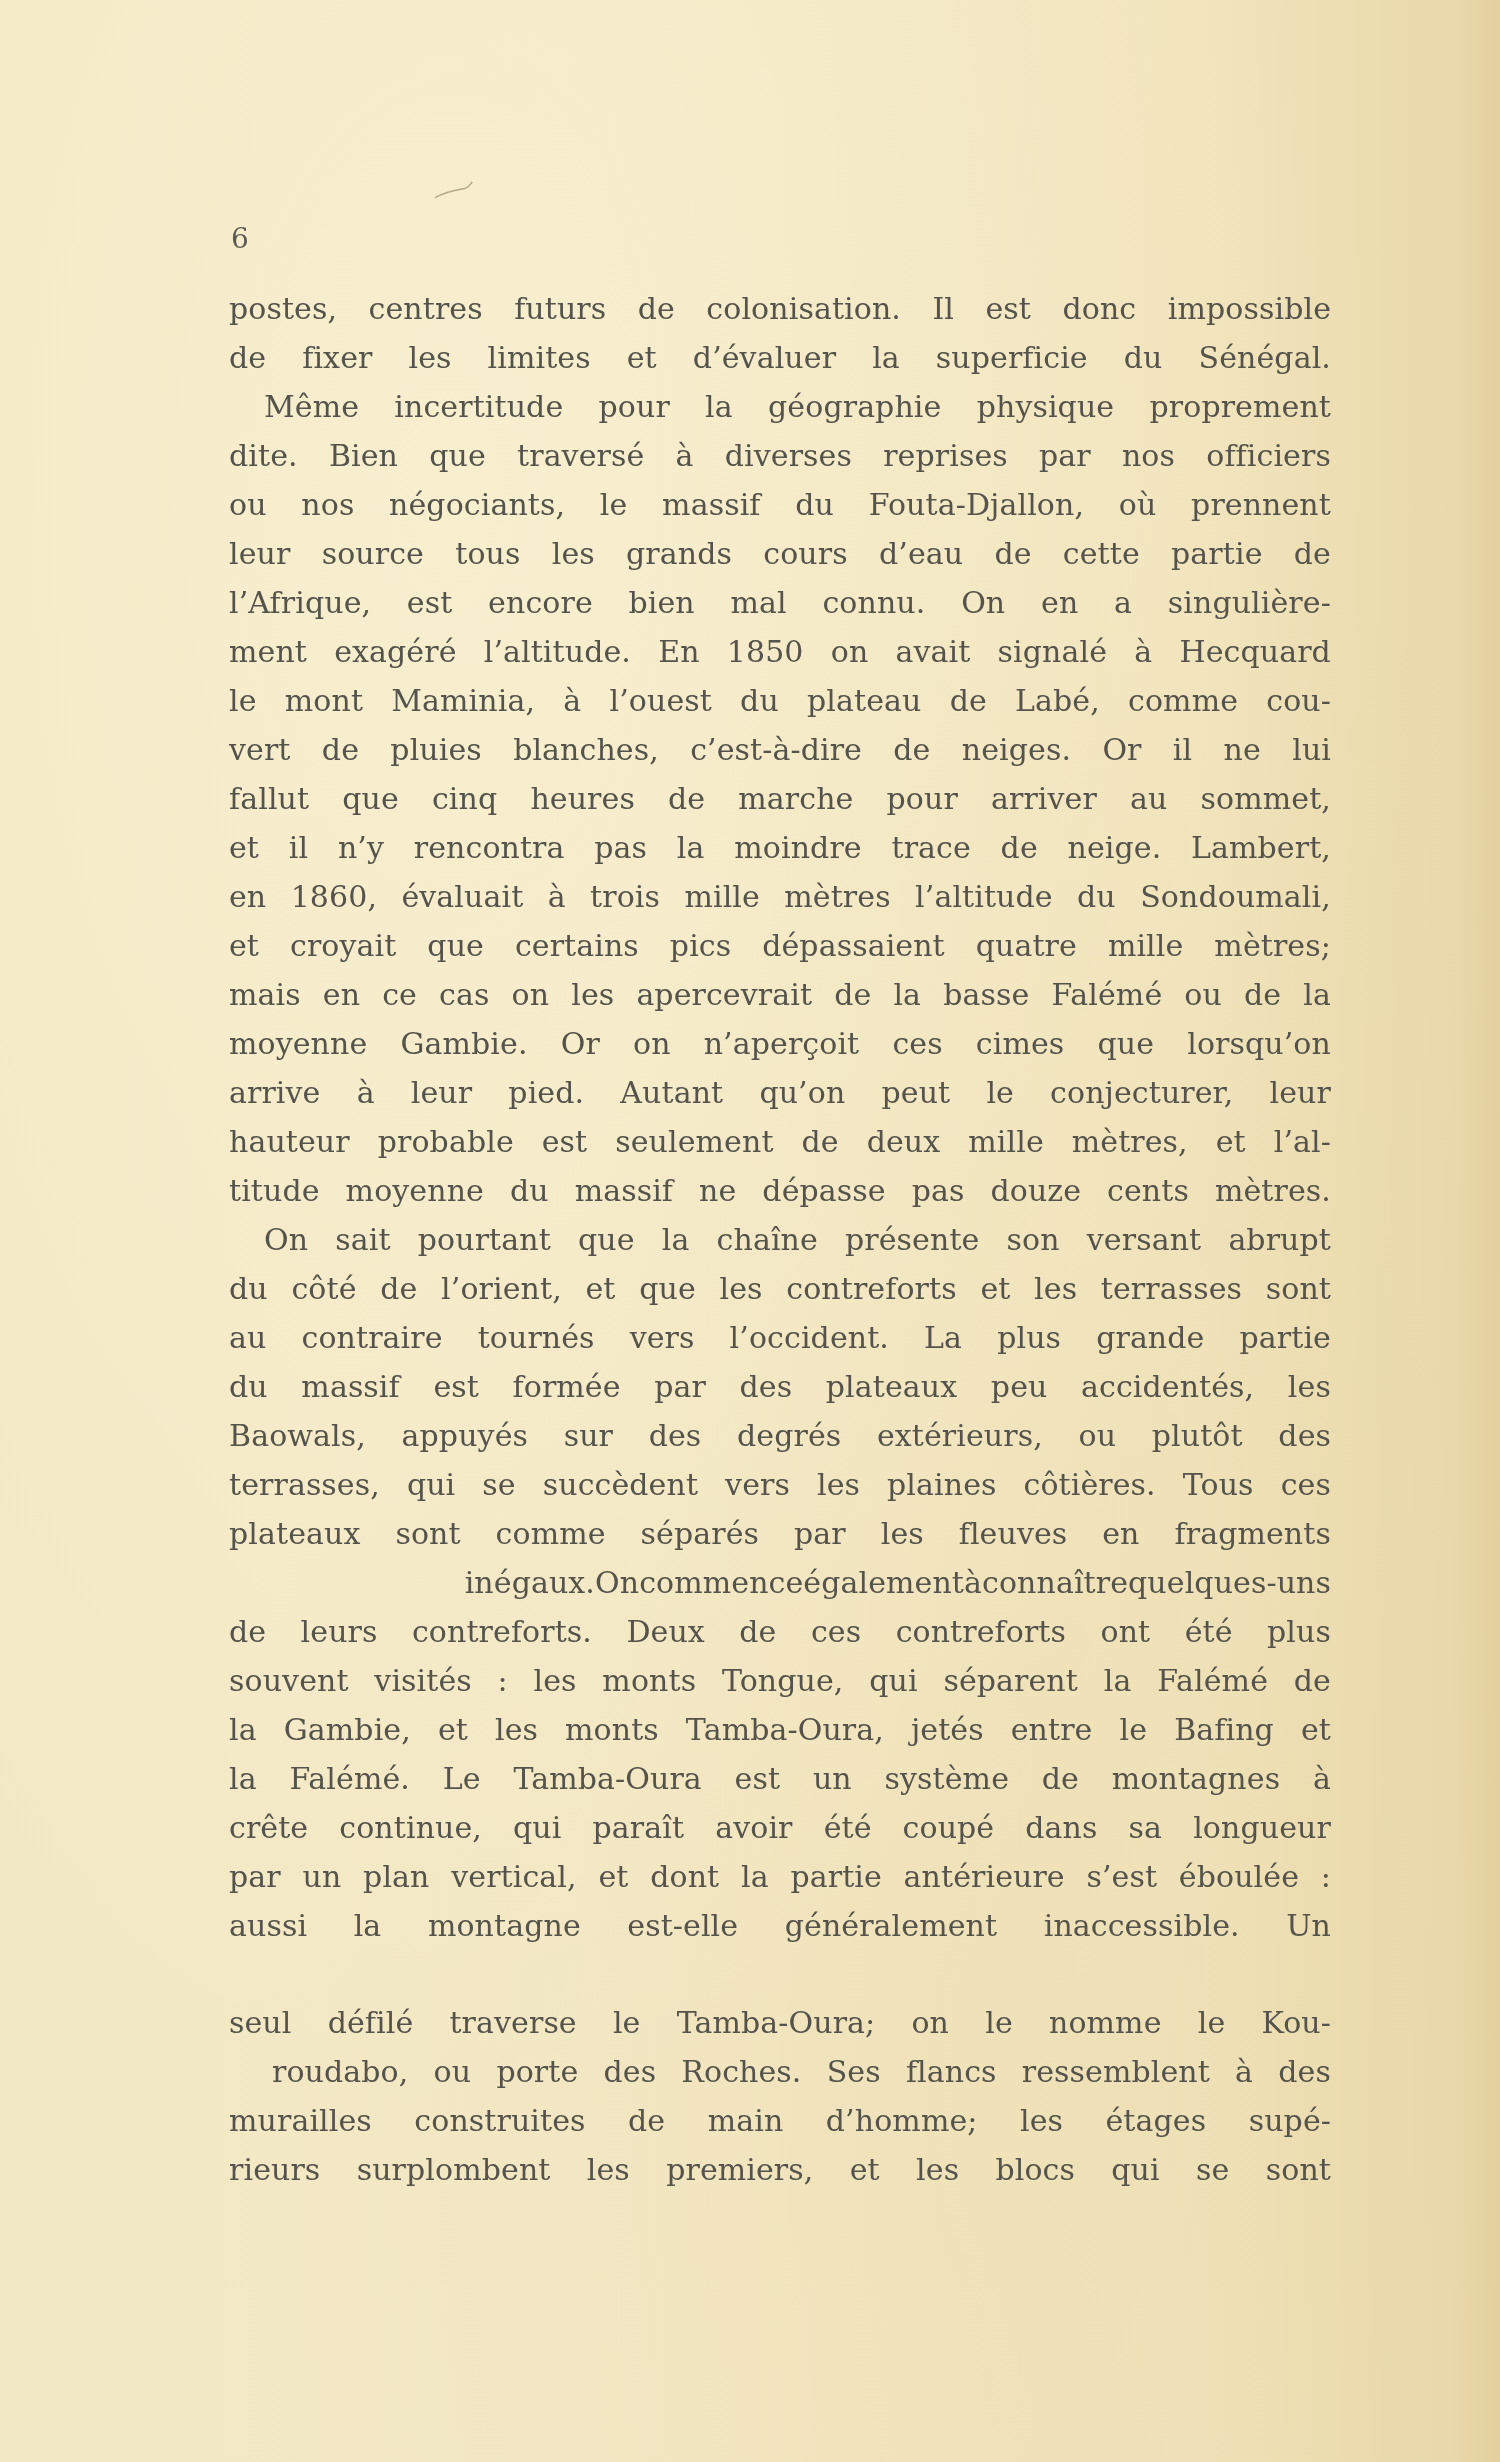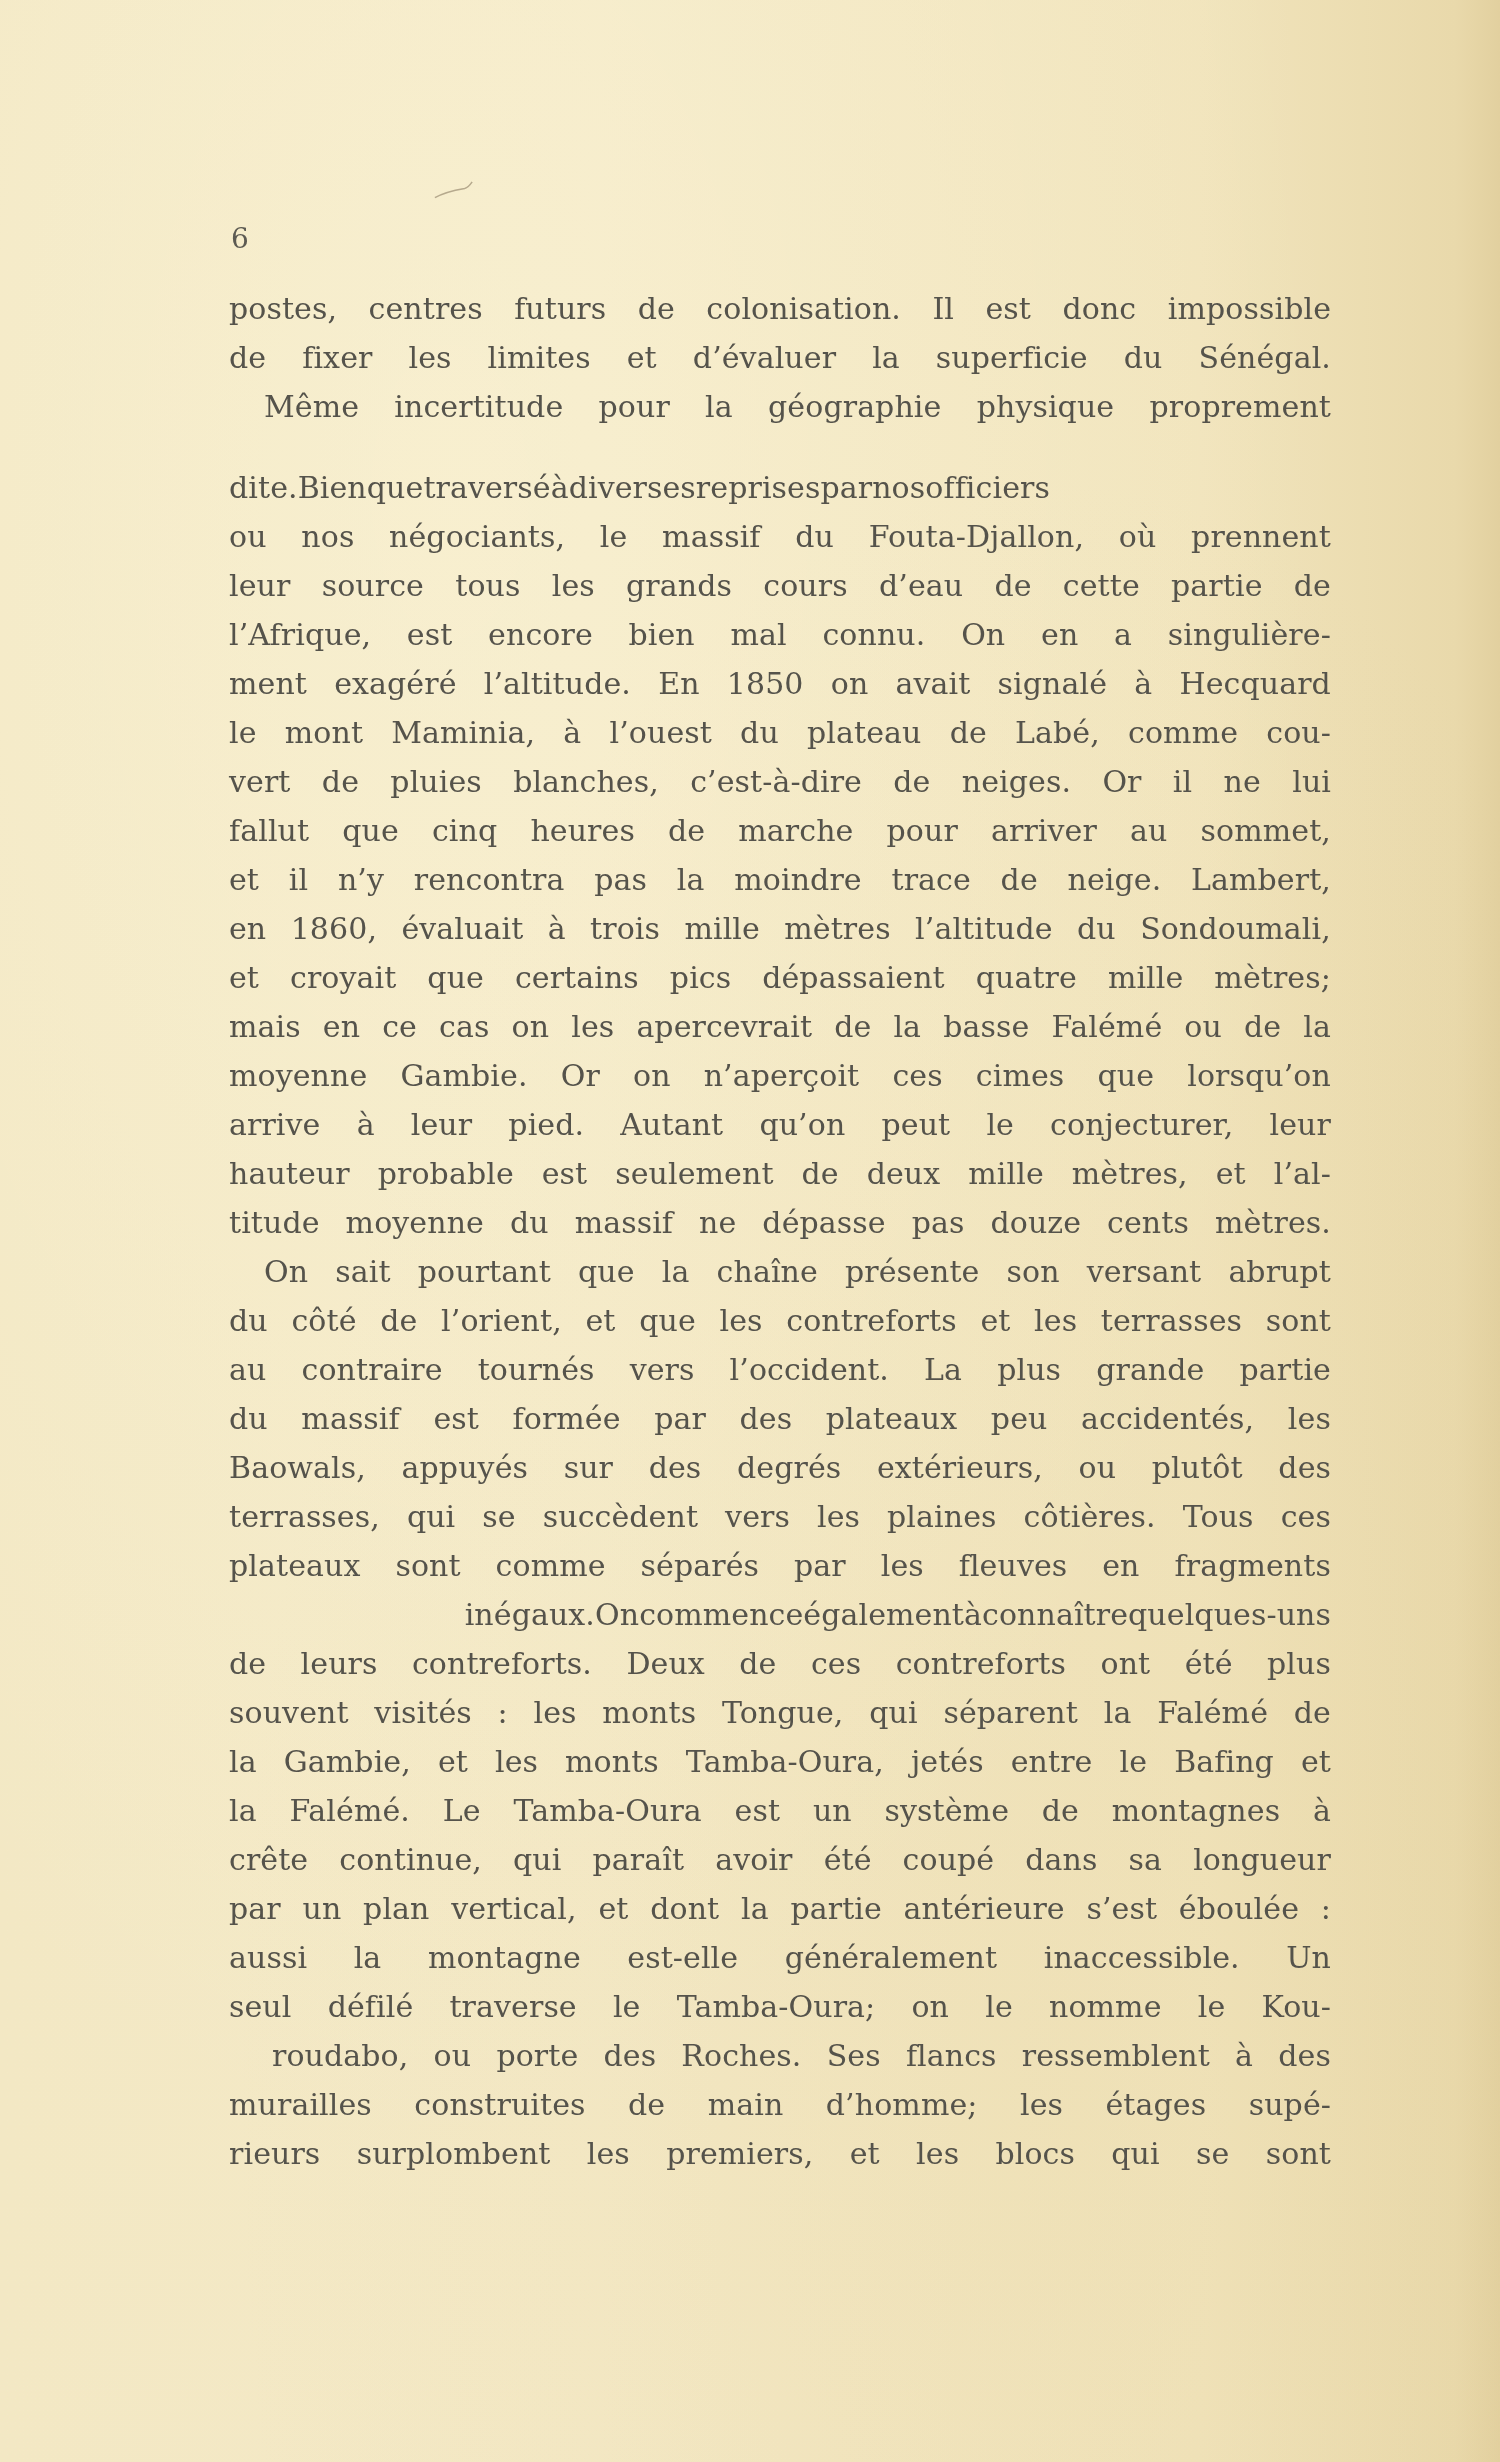--- a/index.html
+++ b/index.html
@@ -118,21 +118,21 @@
     </span>
     <span class="line indent" style="white-space: nowrap; display: flex; justify-content: space-between;">
       <span>Même</span>
       <span>incertitude</span>
       <span>pour</span>
       <span>la</span>
       <span>géographie</span>
       <span>physique</span>
       <span>proprement</span>
     </span>
-    <span class="line" style="white-space: nowrap; display: flex;  margin-top: 32px;">
+    <span class="line" style="white-space: nowrap; display: flex; justify-content: space-between;">
       <span>dite.</span>
       <span>Bien</span>
       <span>que</span>
       <span>traversé</span>
       <span>à</span>
       <span>diverses</span>
       <span>reprises</span>
       <span>par</span>
       <span>nos</span>
       <span>officiers</span>
@@ -492,21 +492,21 @@
     </span>
     <span class="line" style="white-space: nowrap; display: flex; justify-content: space-between;">
       <span>aussi</span>
       <span>la</span>
       <span>montagne</span>
       <span>est-elle</span>
       <span>généralement</span>
       <span>inaccessible.</span>
       <span>Un</span>
     </span>
-    <span class="line" style="white-space: nowrap; display: flex; justify-content: space-between;">
+    <span class="line" style="white-space: nowrap; display: flex; justify-content: space-between; margin-top: 48px;">
       <span>seul</span>
       <span>défilé</span>
       <span>traverse</span>
       <span>le</span>
       <span>Tamba-Oura;</span>
       <span>on</span>
       <span>le</span>
       <span>nomme</span>
       <span>le</span>
       <span>Kou-</span>

